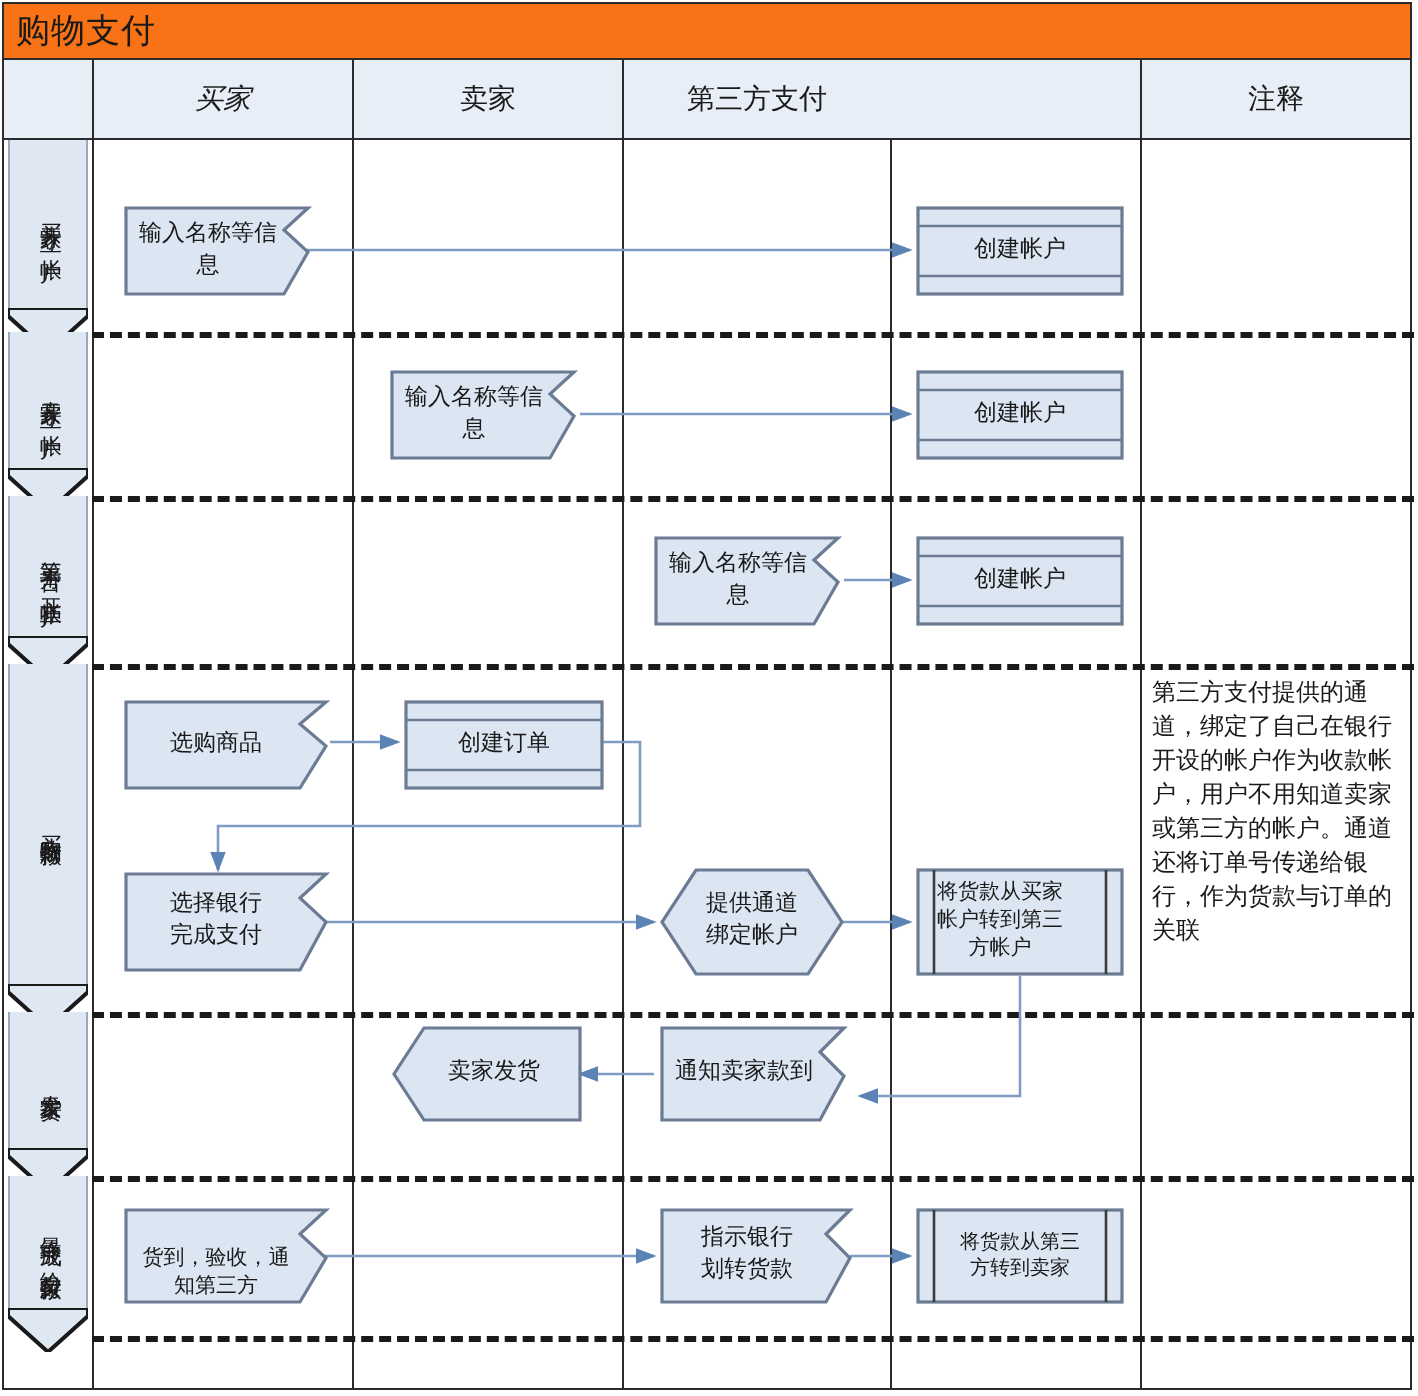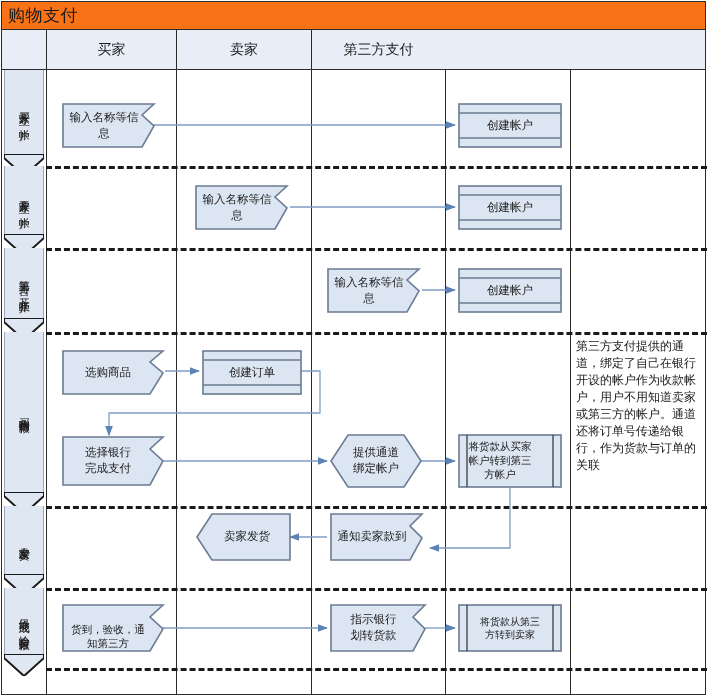--- a/index.html
+++ b/index.html
@@ -57,23 +57,24 @@
 
 <div id="root">
   <div class="frame"></div>
 
   <div class="titlebar">
     <span>购物支付</span>
   </div>
 
   <div class="headrow">
     <div class="hcell first" style="left:0px;width:44px;"></div>
-    <div class="hcell" style="left:44px;width:130px;">买家</div>
+    <div class="hcell" style="left:44px;width:130px;font-style:italic;">买家</div>
     <div class="hcell" style="left:174px;width:135px;">卖家</div>
     <div class="hcell" style="left:309px;width:134px;">第三方支付</div>
+    <div class="hcell" style="left:568px;width:135px;">注释</div>
   </div>
 
   <div class="body">
     <div class="vline" style="left:44px;"></div>
     <div class="vline" style="left:174px;"></div>
     <div class="vline" style="left:309px;"></div>
     <div class="vline" style="left:443px;"></div>
     <div class="vline" style="left:568px;"></div>
   </div>
 

